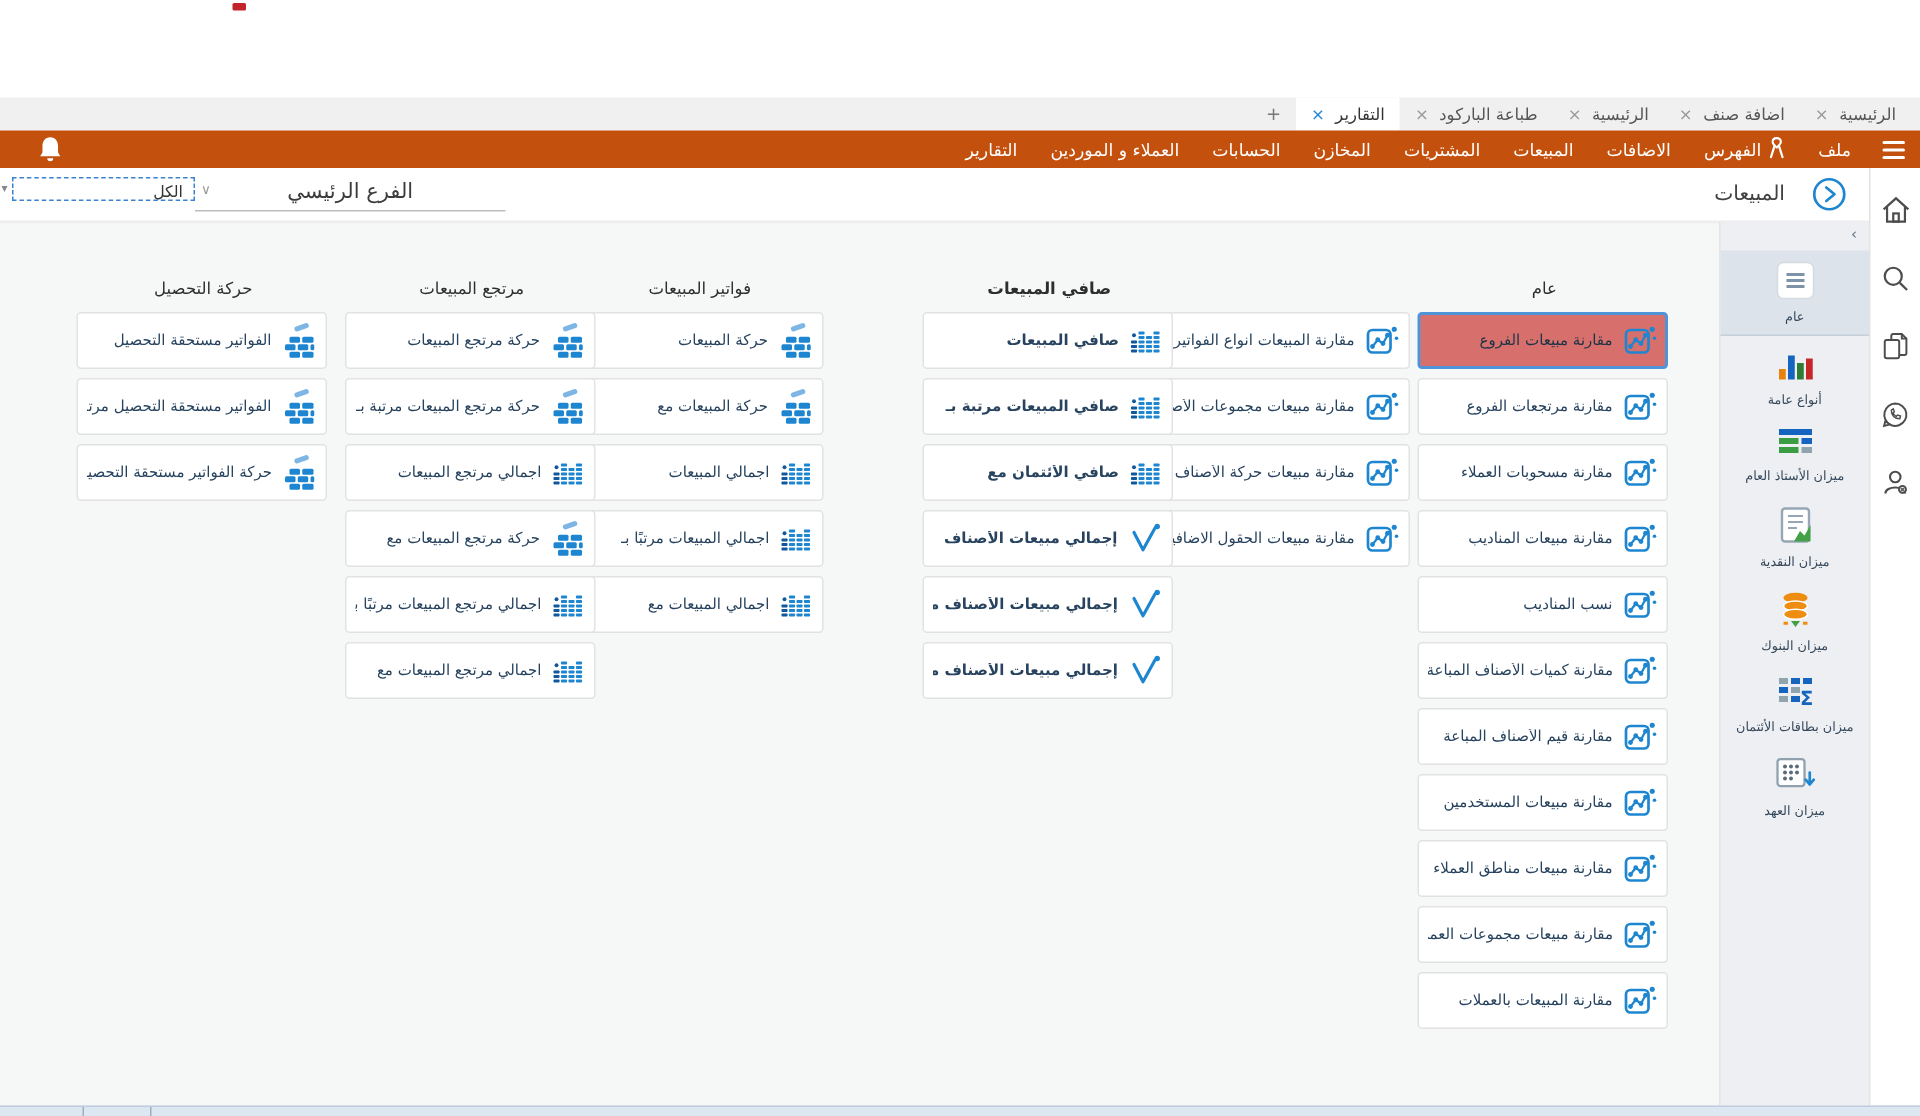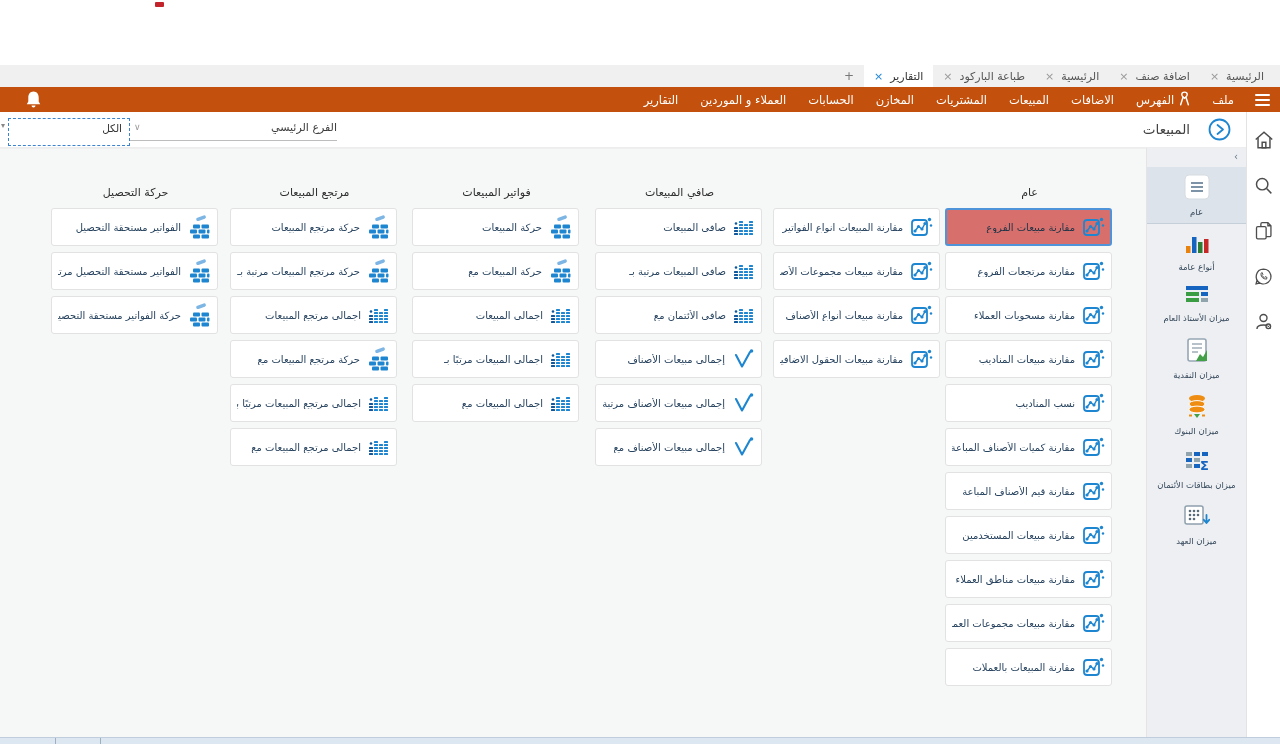--- a/index.html
+++ b/index.html
@@ -29,22 +29,22 @@
   
   .menubar { position: absolute; top: 87px; left: 0; right: 0; height: 25px; background: #c3500c; display: flex; align-items: center; direction: rtl; padding-right: 10px; }
   .ham { display: flex; flex-direction: column; gap: 3px; margin-left: 10px; }
   .ham span { display: block; width: 15px; height: 2px; background: #fff; border-radius: 1px; }
   .menu-item { display: flex; align-items: center; gap: 5px; color: #fff; font-size: 11.5px; padding: 0 11px; height: 25px; cursor: default; white-space: nowrap; }
   .bell { position: absolute; left: 24px; top: 3px; }
 
   
   .toolbar { position: absolute; top: 112px; left: 0; right: 34px; height: 36px; background: #fff; border-bottom: 1px solid #ededed; }
   .mini-caret { position: absolute; left: 1px; top: 9px; font-size: 8px; color: #888; direction: ltr; }
-  .scope-box { position: absolute; left: 8px; top: 6px; width: 122px; height: 28px; border: 1px dashed #3b82d0; font-size: 10.5px; color: #333; text-align: right; padding: 3px 7px 0 0; background: #fff; }
-  .branch-box { position: absolute; left: 130px; top: 4px; width: 207px; height: 25px; border-bottom: 1px solid #bdbdbd; font-size: 11px; color: #3c3c3c; text-align: right; line-height: 24px; }
+  .scope-box { position: absolute; left: 8px; top: 6px; width: 122px; height: 16px; border: 1px dashed #3b82d0; font-size: 10.5px; color: #333; text-align: right; padding: 3px 7px 0 0; background: #fff; }
+  .branch-box { position: absolute; left: 130px; top: 4px; width: 207px; height: 25px; border-bottom: 1px solid #bdbdbd; font-size: 14px; color: #3c3c3c; text-align: center; line-height: 24px; }
   .branch-caret { position: absolute; left: 134px; top: 10px; font-size: 9px; color: #999; }
   .page-title { position: absolute; right: 56px; top: 9px; font-size: 13.5px; color: #414141; }
   .circle-arrow { position: absolute; right: 15px; top: 6px; width: 23px; height: 23px; }
 
   
   .rightbar { position: absolute; right: 0; top: 112px; bottom: 7px; width: 34px; background: #fff; border-left: 1px solid #e3e3e3; display: flex; flex-direction: column; align-items: center; padding-top: 17px; gap: 20px; }
 
   
   .sidebar { position: absolute; right: 34px; top: 148px; bottom: 7px; width: 100px; background: #edeff2; border-left: 1px solid #e4e4e4; }
   .side-expander { position: absolute; right: 8px; top: 3px; color: #66788a; font-size: 10px; }
@@ -541,39 +541,39 @@
               <rect x="3" y="5" width="15" height="15" rx="3" fill="none" stroke="#1e86d0" stroke-width="1.8"></rect>
               <polyline points="6,16 9.5,11.5 13,14 16,8.5" fill="none" stroke="#1e86d0" stroke-width="1.5"></polyline>
               <circle cx="6" cy="16" r="1.6" fill="#1e86d0"></circle>
               <circle cx="9.5" cy="11.5" r="1.6" fill="#1e86d0"></circle>
               <circle cx="13" cy="14" r="1.6" fill="#1e86d0"></circle>
               <circle cx="16" cy="8.5" r="1.6" fill="#1e86d0"></circle>
               <circle cx="20.5" cy="4.5" r="1.7" fill="#1e86d0"></circle>
               <circle cx="22" cy="10.5" r="1.2" fill="#1e86d0"></circle>
             </svg>
           </span>
-          <span class="rlabel">مقارنة مبيعات أنواع الأصناف</span>
+          <span class="rlabel">مقارنة مبيعات حركة الأصناف</span>
         </div>
         <div class="report-btn">
           <span class="ricon">
             <svg width="24" height="24" viewBox="0 0 24 24">
               <rect x="3" y="5" width="15" height="15" rx="3" fill="none" stroke="#1e86d0" stroke-width="1.8"></rect>
               <polyline points="6,16 9.5,11.5 13,14 16,8.5" fill="none" stroke="#1e86d0" stroke-width="1.5"></polyline>
               <circle cx="6" cy="16" r="1.6" fill="#1e86d0"></circle>
               <circle cx="9.5" cy="11.5" r="1.6" fill="#1e86d0"></circle>
               <circle cx="13" cy="14" r="1.6" fill="#1e86d0"></circle>
               <circle cx="16" cy="8.5" r="1.6" fill="#1e86d0"></circle>
               <circle cx="20.5" cy="4.5" r="1.7" fill="#1e86d0"></circle>
               <circle cx="22" cy="10.5" r="1.2" fill="#1e86d0"></circle>
             </svg>
           </span>
           <span class="rlabel">مقارنة مبيعات الحقول الاضافية</span>
         </div>
       </div>
-      <div class="report-col" style="right: 384px;">
+      <div class="report-col" style="right: 364px; font-weight: bold;">
         <div class="col-header">صافي المبيعات</div>
         <div class="report-btn">
           <span class="ricon">
             <svg width="23" height="22" viewBox="0 0 23 22">
               <rect x="2" y="17" width="4" height="2" rx="0.5" fill="#10579c"></rect>
               <rect x="2" y="14" width="4" height="2" rx="0.5" fill="#10579c"></rect>
               <rect x="2" y="11" width="4" height="2" rx="0.5" fill="#10579c"></rect>
               <rect x="7" y="17" width="4" height="2" rx="0.5" fill="#1e86d0"></rect>
               <rect x="7" y="14" width="4" height="2" rx="0.5" fill="#1e86d0"></rect>
               <rect x="7" y="11" width="4" height="2" rx="0.5" fill="#1e86d0"></rect>
@@ -664,21 +664,21 @@
         <div class="report-btn">
           <span class="ricon">
             <svg width="24" height="22" viewBox="0 0 24 22">
               <path d="M5 7 L11 18.5 L19 4" fill="none" stroke="#1e86d0" stroke-width="2.1" stroke-linecap="round" stroke-linejoin="round"></path>
               <circle cx="20.5" cy="3" r="1.8" fill="#1e86d0"></circle>
             </svg>
           </span>
           <span class="rlabel">إجمالي مبيعات الأصناف مع</span>
         </div>
       </div>
-      <div class="report-col" style="right: 567px;">
+      <div class="report-col" style="right: 597px;">
         <div class="col-header">فواتير المبيعات</div>
         <div class="report-btn">
           <span class="ricon">
             <svg width="24" height="25" viewBox="0 0 24 25">
               <g fill="#1e86d0">
                 <rect x="6" y="9.5" width="7" height="4" rx="1"></rect>
                 <rect x="14.5" y="9.5" width="7.5" height="4" rx="1"></rect>
                 <rect x="3" y="14.5" width="7" height="4" rx="1"></rect>
                 <rect x="11.5" y="14.5" width="7" height="4" rx="1"></rect>
                 <rect x="20" y="14.5" width="2.5" height="4" rx="1"></rect>

